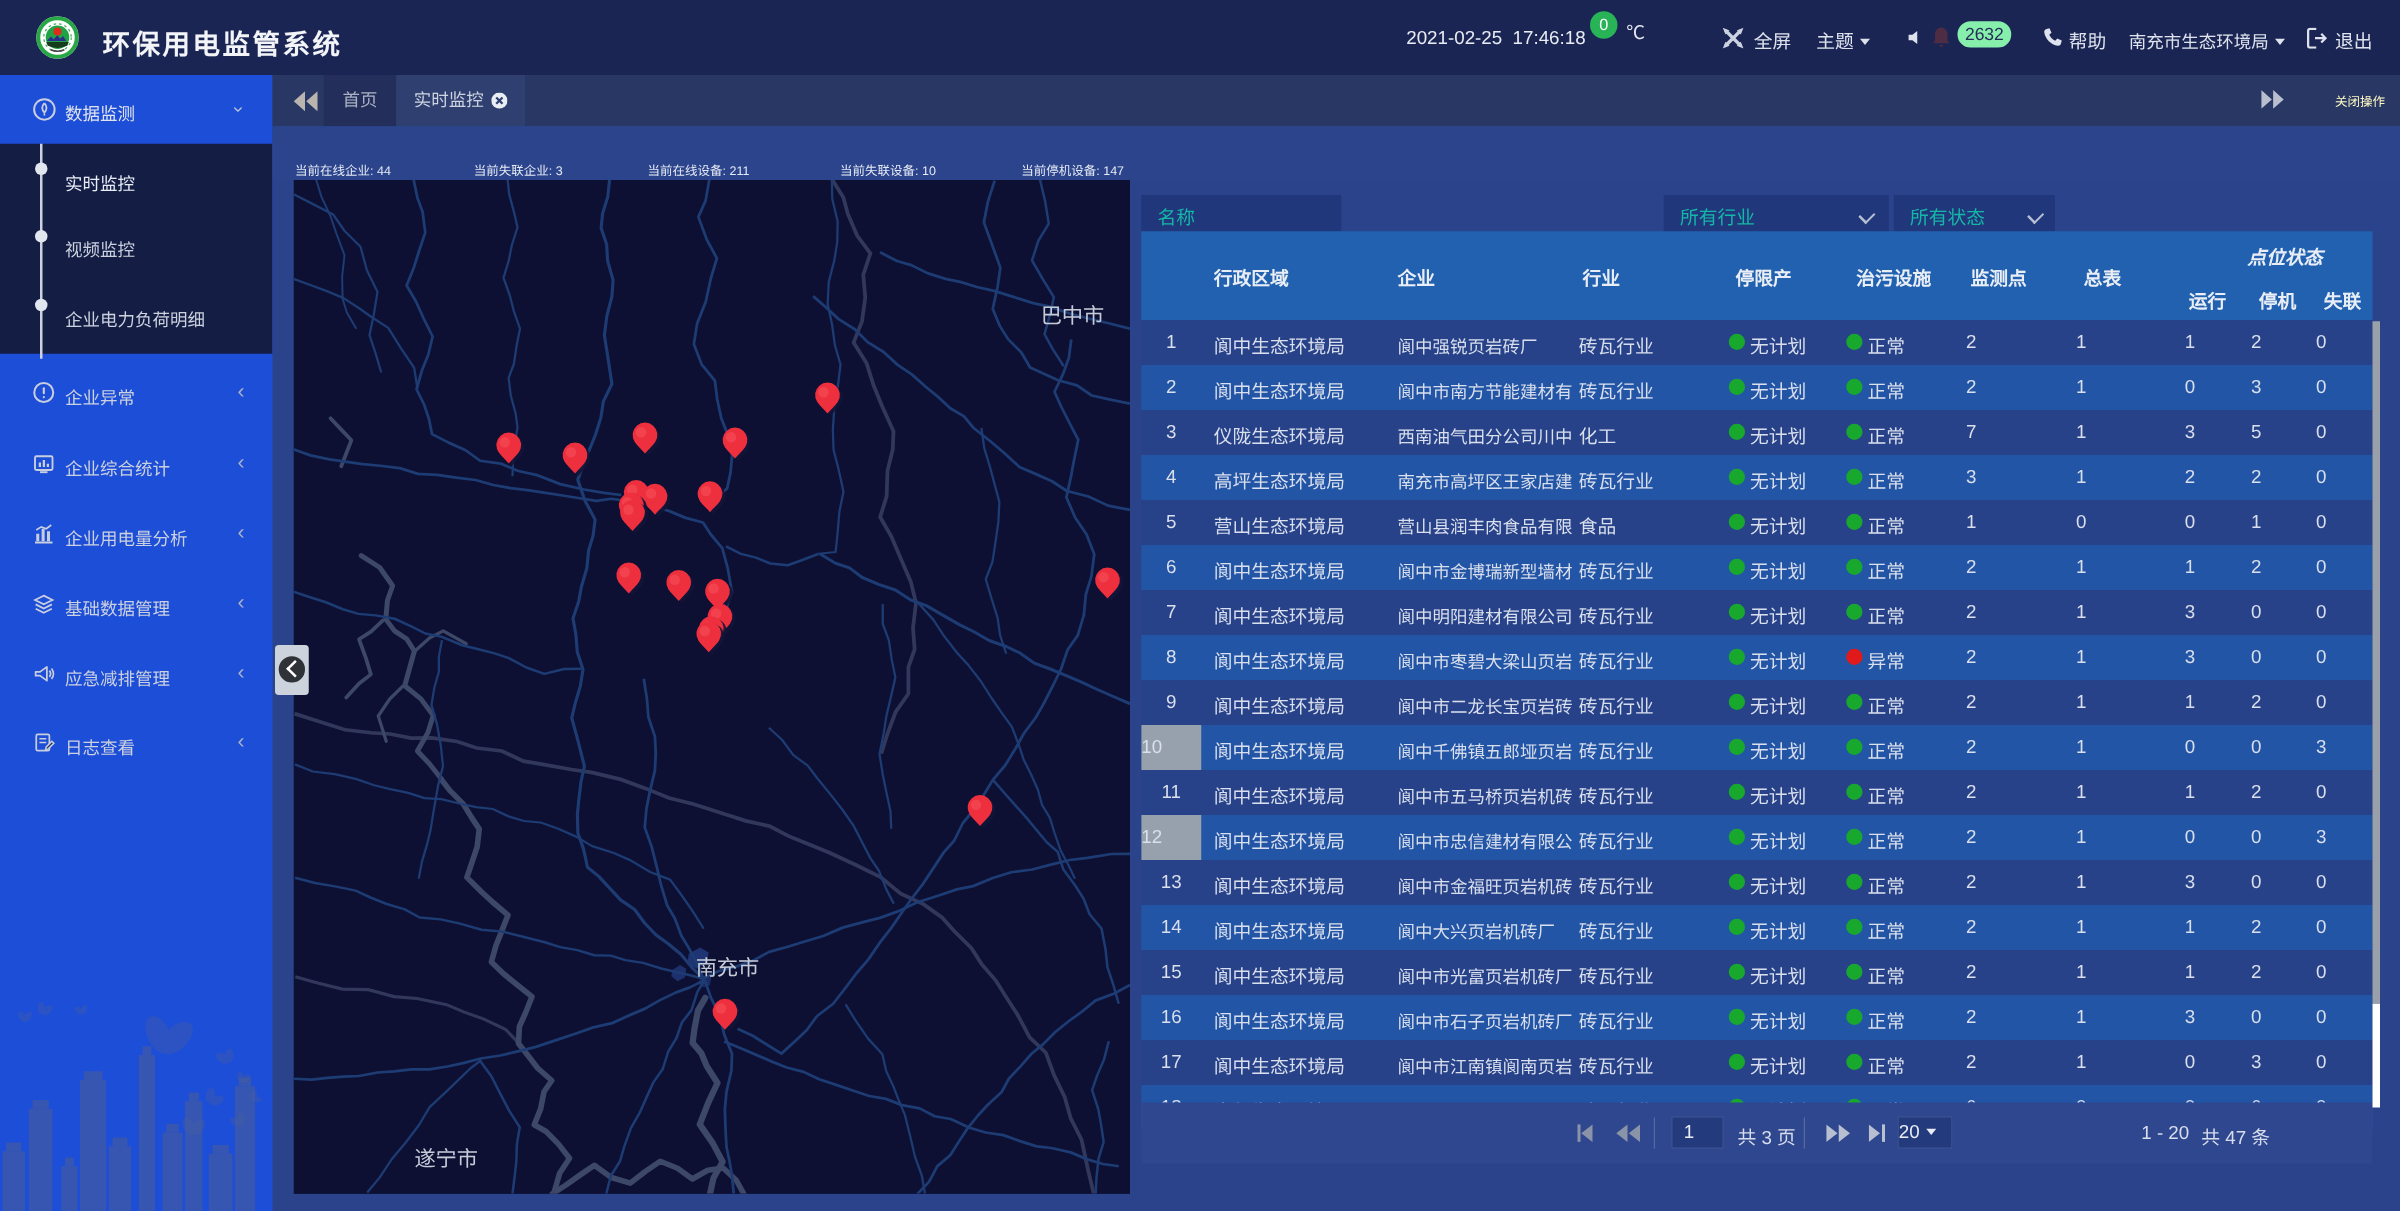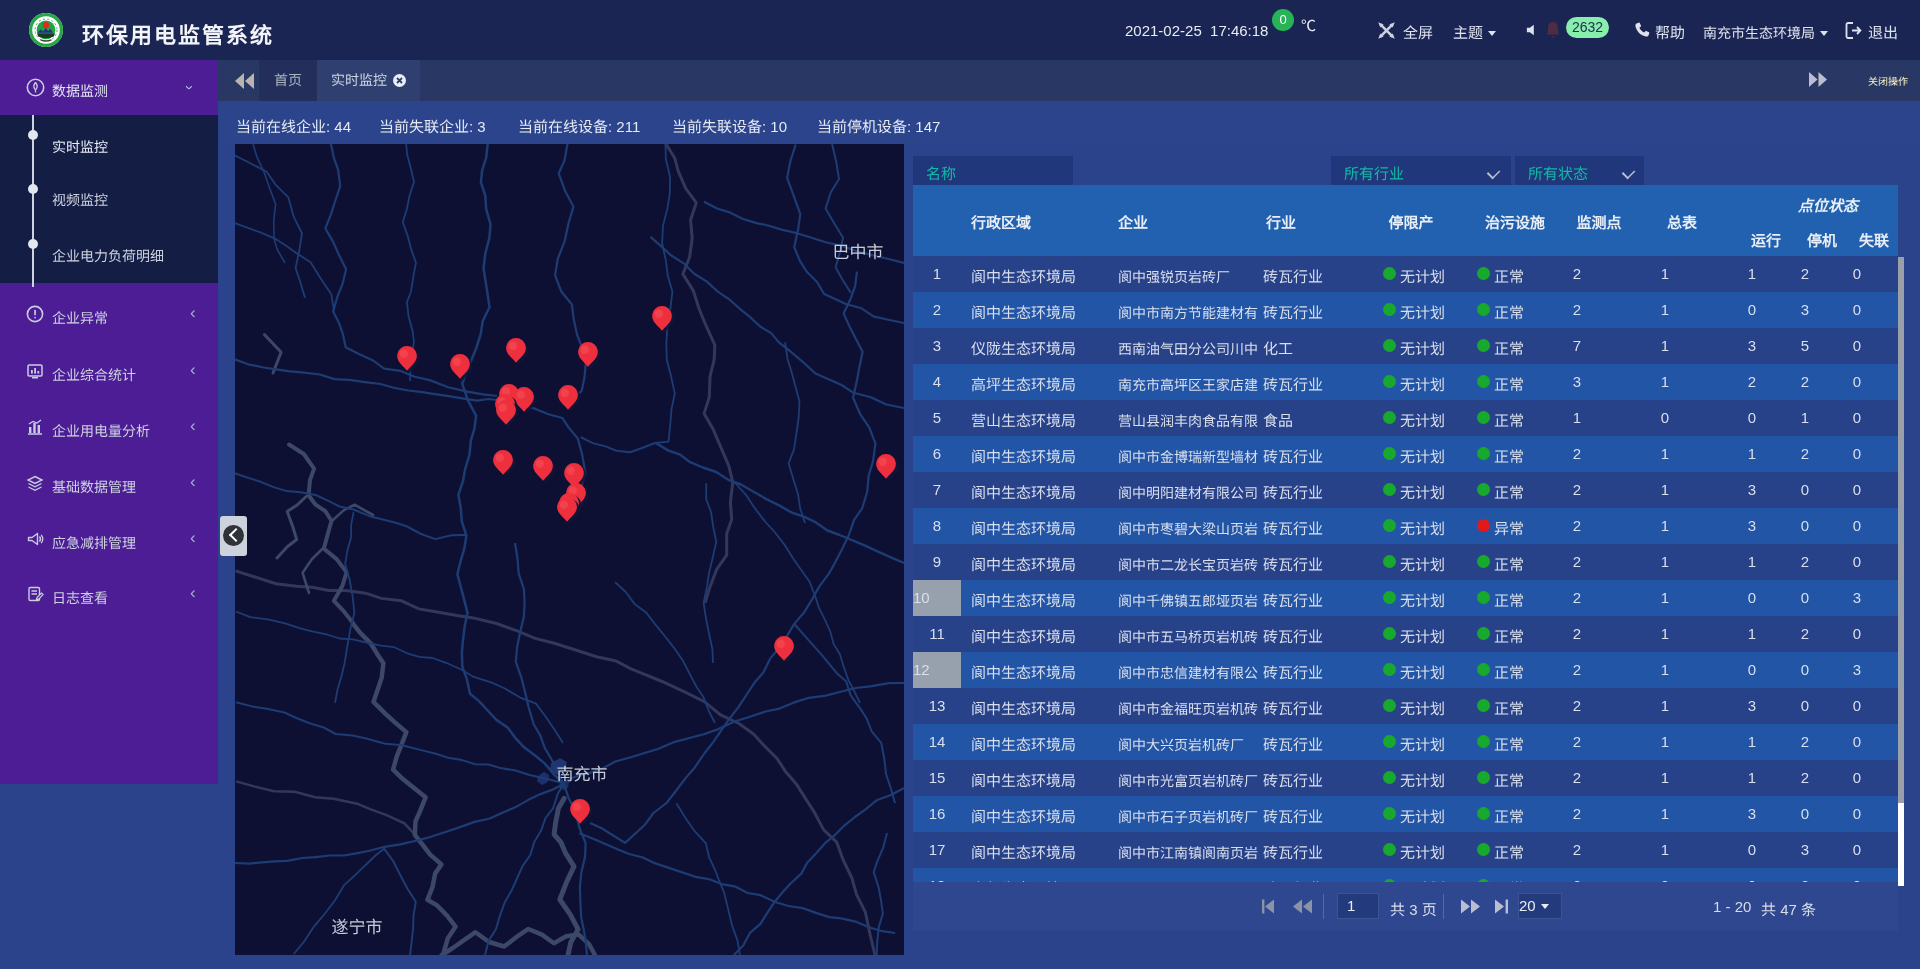--- a/index.html
+++ b/index.html
@@ -8,40 +8,40 @@
 
 #hdr{position:absolute;left:0;top:0;width:1920px;height:60px;background:#1a2554}
 #hdr .title{position:absolute;left:82px;top:17px;font-size:22px;font-weight:bold;color:#f2f4f8;letter-spacing:2px}
 #hdr .date{position:absolute;left:1125px;top:22px;font-size:15px;color:#e8ebf2}
 #hdr .temp{position:absolute;left:1272px;top:9px;width:22px;height:22px;border-radius:50%;background:#27b356;color:#fff;font-size:13px;text-align:center;line-height:22px}
 #hdr .celsius{position:absolute;left:1301px;top:14px;font-size:15px;color:#e8ebf2}
 .hitem{position:absolute;top:21px;font-size:15px;color:#dde2ec;white-space:nowrap}
 .caret{display:inline-block;width:0;height:0;border-left:4px solid transparent;border-right:4px solid transparent;border-top:5px solid #dde2ec;vertical-align:2px;margin-left:5px}
 #badge{position:absolute;left:1566px;top:17px;width:43px;height:21px;border-radius:10.5px;background:#86efac;color:#242e56;font-size:14px;text-align:center;line-height:21px}
 
-#side{position:absolute;left:0;top:60px;width:218px;height:724px;background:#4c1d95;overflow:hidden}
+#side{position:absolute;left:0;top:60px;width:218px;height:909px;background:#1d4ed8;overflow:hidden}
 #side .top{position:absolute;left:0;top:0;width:218px;height:55px}
 #side .sub{position:absolute;left:0;top:55px;width:218px;height:168px;background:#141d44}
 #side .vline{position:absolute;left:32px;top:55px;width:2px;height:172px;background:#cdd2e0}
 .sdot{position:absolute;left:28px;width:10px;height:10px;border-radius:50%;background:#e2e6ef}
 .sitem{position:absolute;left:52px;width:150px;font-size:14px;color:#ccd1df}
 .mitem{position:absolute;left:0;width:218px;height:56px}
 .mitem .micon{position:absolute;left:26px;top:19px}
 .mitem .mtext{position:absolute;left:52px;top:21px;font-size:14px;color:#ccd1df}
 .mitem .chev{position:absolute;left:190px;top:17px;font-size:17px;color:#aab2c6}
 
 #tabbar{position:absolute;left:218px;top:60px;width:1702px;height:41px;background:#293764}
 .tab{position:absolute;top:0;height:41px;font-size:14px;text-align:center}
 #tab1{left:41px;width:58px;background:#232f5a;color:#aab2c4;line-height:41px}
 #tab2{left:99px;width:103px;background:#2f4070;color:#cdd3e0;line-height:41px}
 #tabbar .ops{position:absolute;right:12px;top:13px;font-size:10px;color:#fef9c3}
 #tabbar .fastfwd{position:absolute;right:92px;top:12px}
 
 #stats{position:absolute;left:218px;top:101px;width:1702px;height:43px;background:#2b448c}
-#stats span{position:absolute;top:14px;font-size:15px;color:#e6eaf4;white-space:nowrap}
+#stats span{position:absolute;top:27px;font-size:10px;color:#e6eaf4;white-space:nowrap}
 
 #map{position:absolute;left:235px;top:143px;width:669px;height:812px;background:#0d1033;overflow:hidden}
 #collapse2{position:absolute;left:220px;top:516px;width:27px;height:40px;background:#ccd3dc;border-radius:3px}
 #collapse2 .cc{position:absolute;left:3px;top:9px;width:21px;height:21px;border-radius:50%;background:#2f3338;color:#fff;}
 #collapse2 .cc:after{content:"";position:absolute;left:8px;top:5px;width:8px;height:8px;border-left:2.5px solid #fff;border-bottom:2.5px solid #fff;transform:rotate(45deg)}
 
 .fbox{position:absolute;top:156px;height:31px;background:#21377c;font-size:15px;color:#14b8a6}
 .fbox .ph{position:absolute;left:13px;top:6px}
 .fchev{position:absolute;top:11px;width:11px;height:11px;border-left:2px solid #b7bfd2;border-bottom:2px solid #b7bfd2;transform:rotate(-45deg) scale(1,.75);}
 

